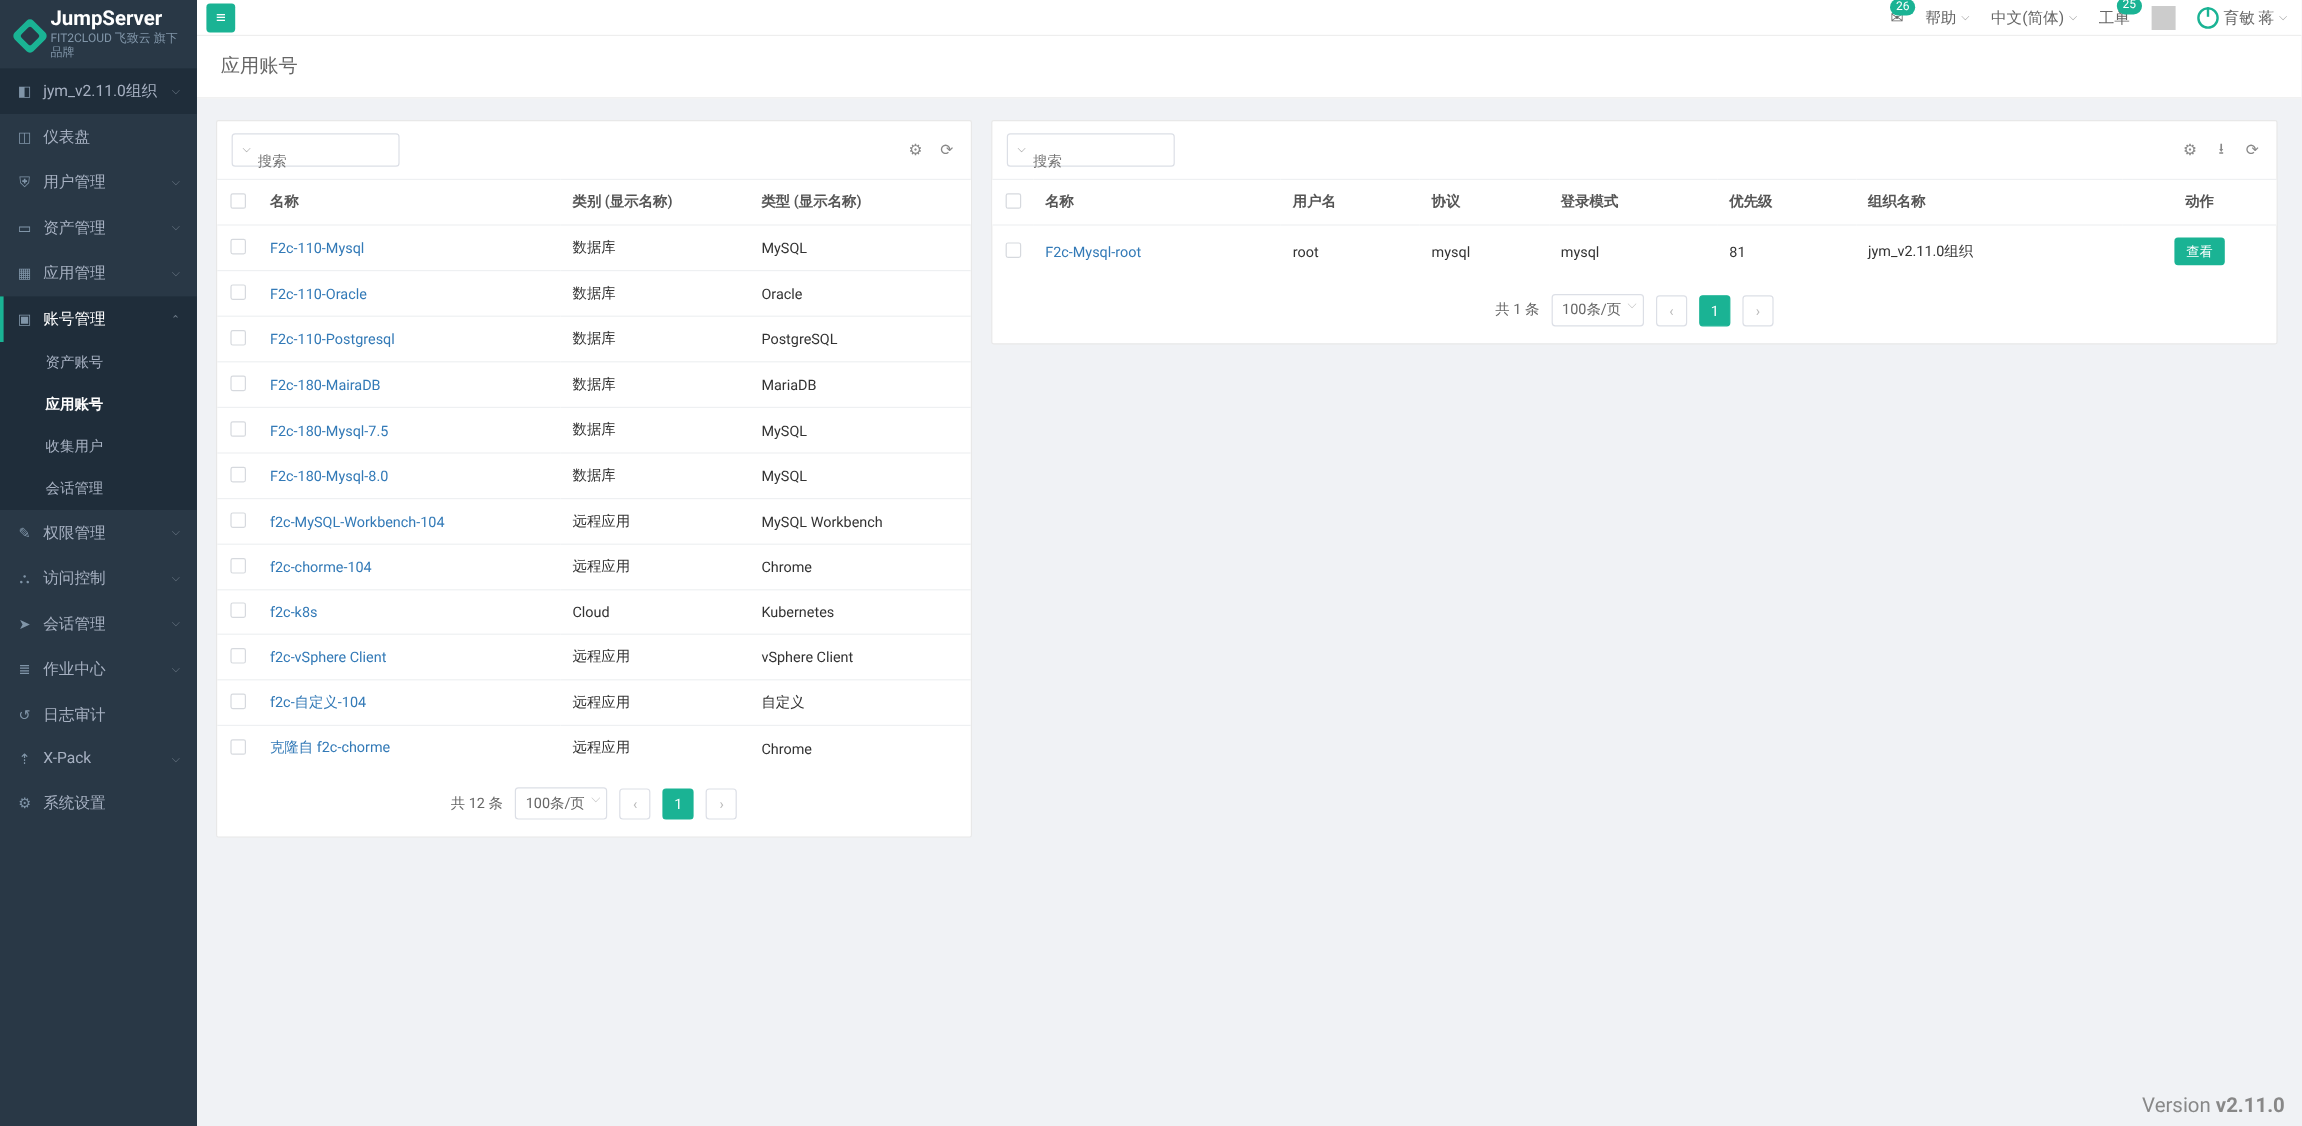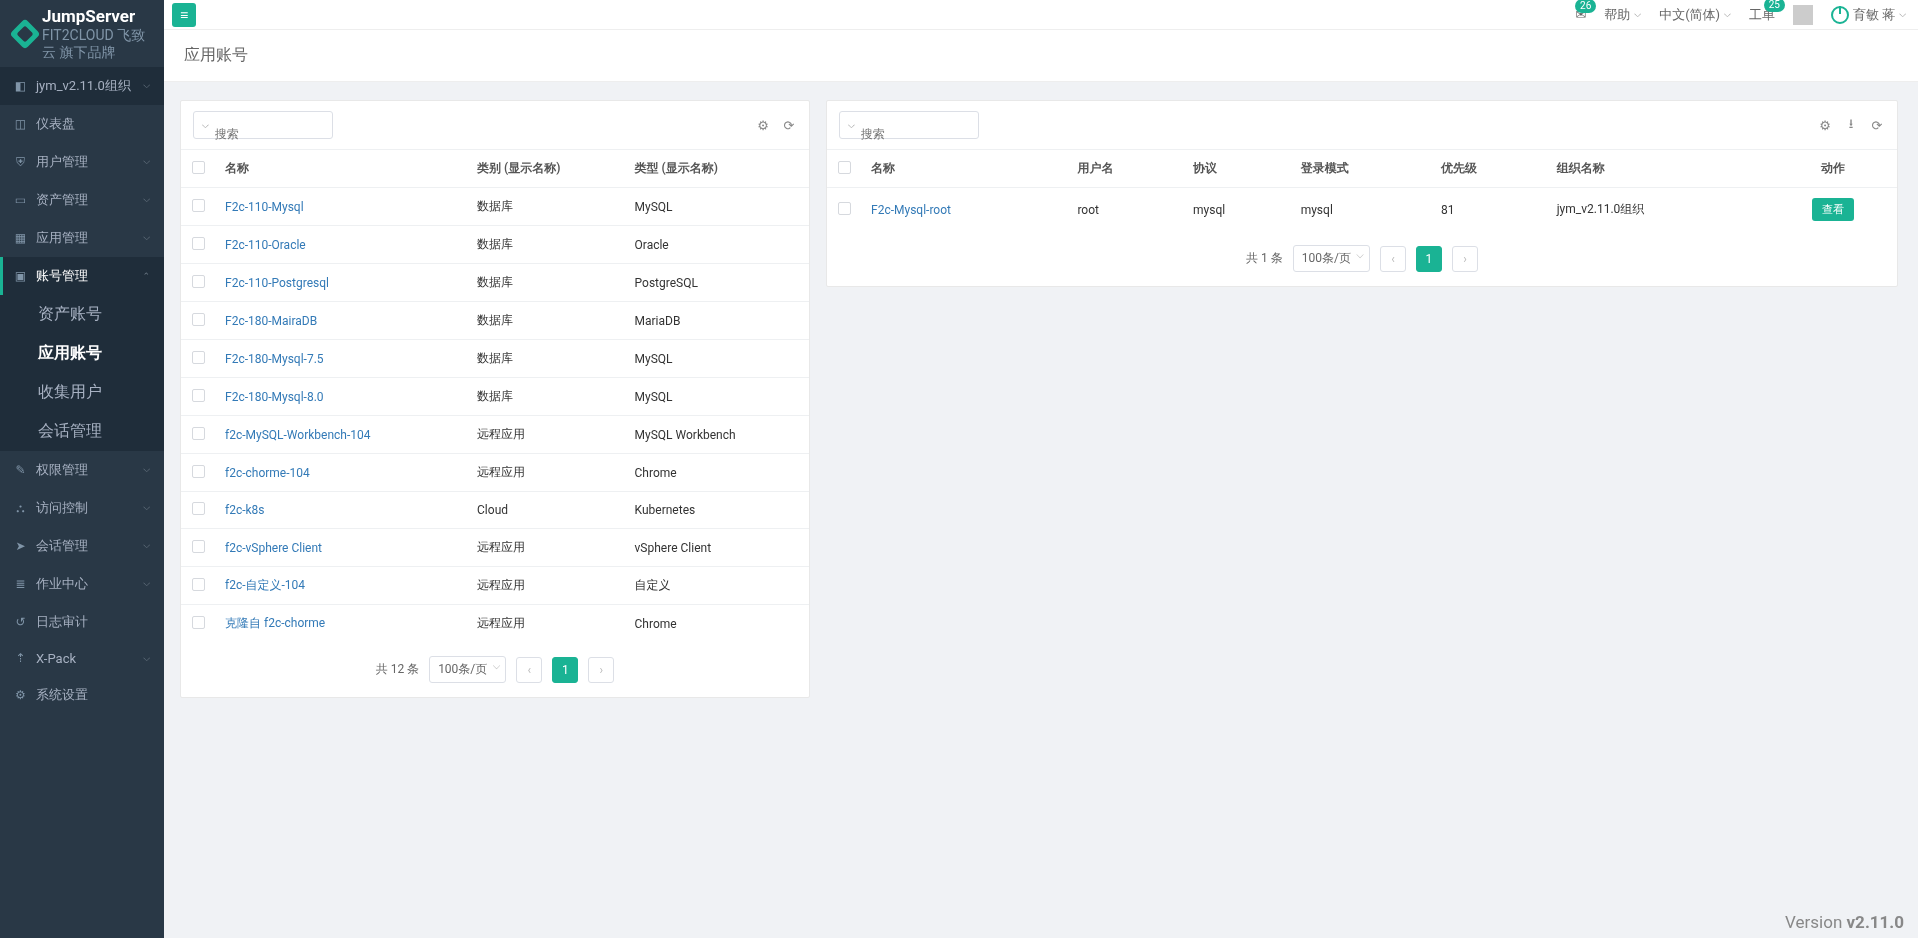--- a/index.html
+++ b/index.html
@@ -16,28 +16,28 @@
   .power-icon { width: 18px; height: 18px; border: 2px solid #1ab394; border-radius: 50%; position: relative; }
   .power-icon::after { content: ""; position: absolute; width: 2px; height: 8px; background: #1ab394; top: -2px; left: 50%; transform: translateX(-50%); }
 
   
   .sidebar { position: fixed; top: 0; left: 0; bottom: 0; width: 164px; background: #293846; color: #a7b1c2; z-index: 30; overflow-y: auto; }
   .logo { padding: 8px 14px 6px; display: flex; align-items: center; gap: 6px; }
   .logo-img { width: 22px; height: 22px; background: #1ab394; transform: rotate(45deg); border-radius: 4px; position: relative; flex-shrink: 0; }
   .logo-img::after { content: ""; position: absolute; inset: 5px; background: #293846; border-radius: 2px; }
   .logo-text { display: flex; flex-direction: column; justify-content: center; }
   .logo-text .big { color: #fff; font-weight: 700; font-size: 17px; line-height: 1; }
-  .logo-text .small { color: #8095a8; font-size: 14px; line-height: 1.2; margin-top: 2px; }
+  .logo-text .small { color: #8095a8; font-size: 10px; line-height: 1.2; margin-top: 2px; }
 
   .side-item { padding: 10px 14px; display: flex; align-items: center; gap: 9px; font-size: 13px; color: #a7b1c2; cursor: pointer; }
   .side-item .arr { margin-left: auto; font-size: 9px; color: #6b7885; }
   .side-item.dark { background: #1f2d3a; }
   .side-item.active-parent { border-left: 3px solid #1ab394; background: #1f2d3a; color: #fff; padding-left: 11px; }
   .side-sub { background: #1f2d3a; }
-  .side-sub-item { padding: 9px 14px 9px 38px; font-size: 16px; color: #a7b1c2; cursor: pointer; }
+  .side-sub-item { padding: 9px 14px 9px 38px; font-size: 12px; color: #a7b1c2; cursor: pointer; }
   .side-sub-item.active { color: #fff; font-weight: 600; }
   .side-ico { width: 13px; height: 13px; display: inline-flex; align-items: center; justify-content: center; font-size: 12px; color: #8095a8; flex-shrink: 0; }
 
   
   .page { margin-left: 160px; padding-top: 30px; min-height: 100%; position: relative; }
   .page-header { background: #fff; padding: 15px 24px; font-size: 16px; color: #666; border-bottom: 1px solid #eee; }
   .content { padding: 18px 20px 40px; display: flex; gap: 16px; align-items: flex-start; }
 
   .panel { background: #fff; border: 1px solid #e8e8e8; border-radius: 2px; }
   .panel.left { width: 630px; flex-shrink: 0; }

